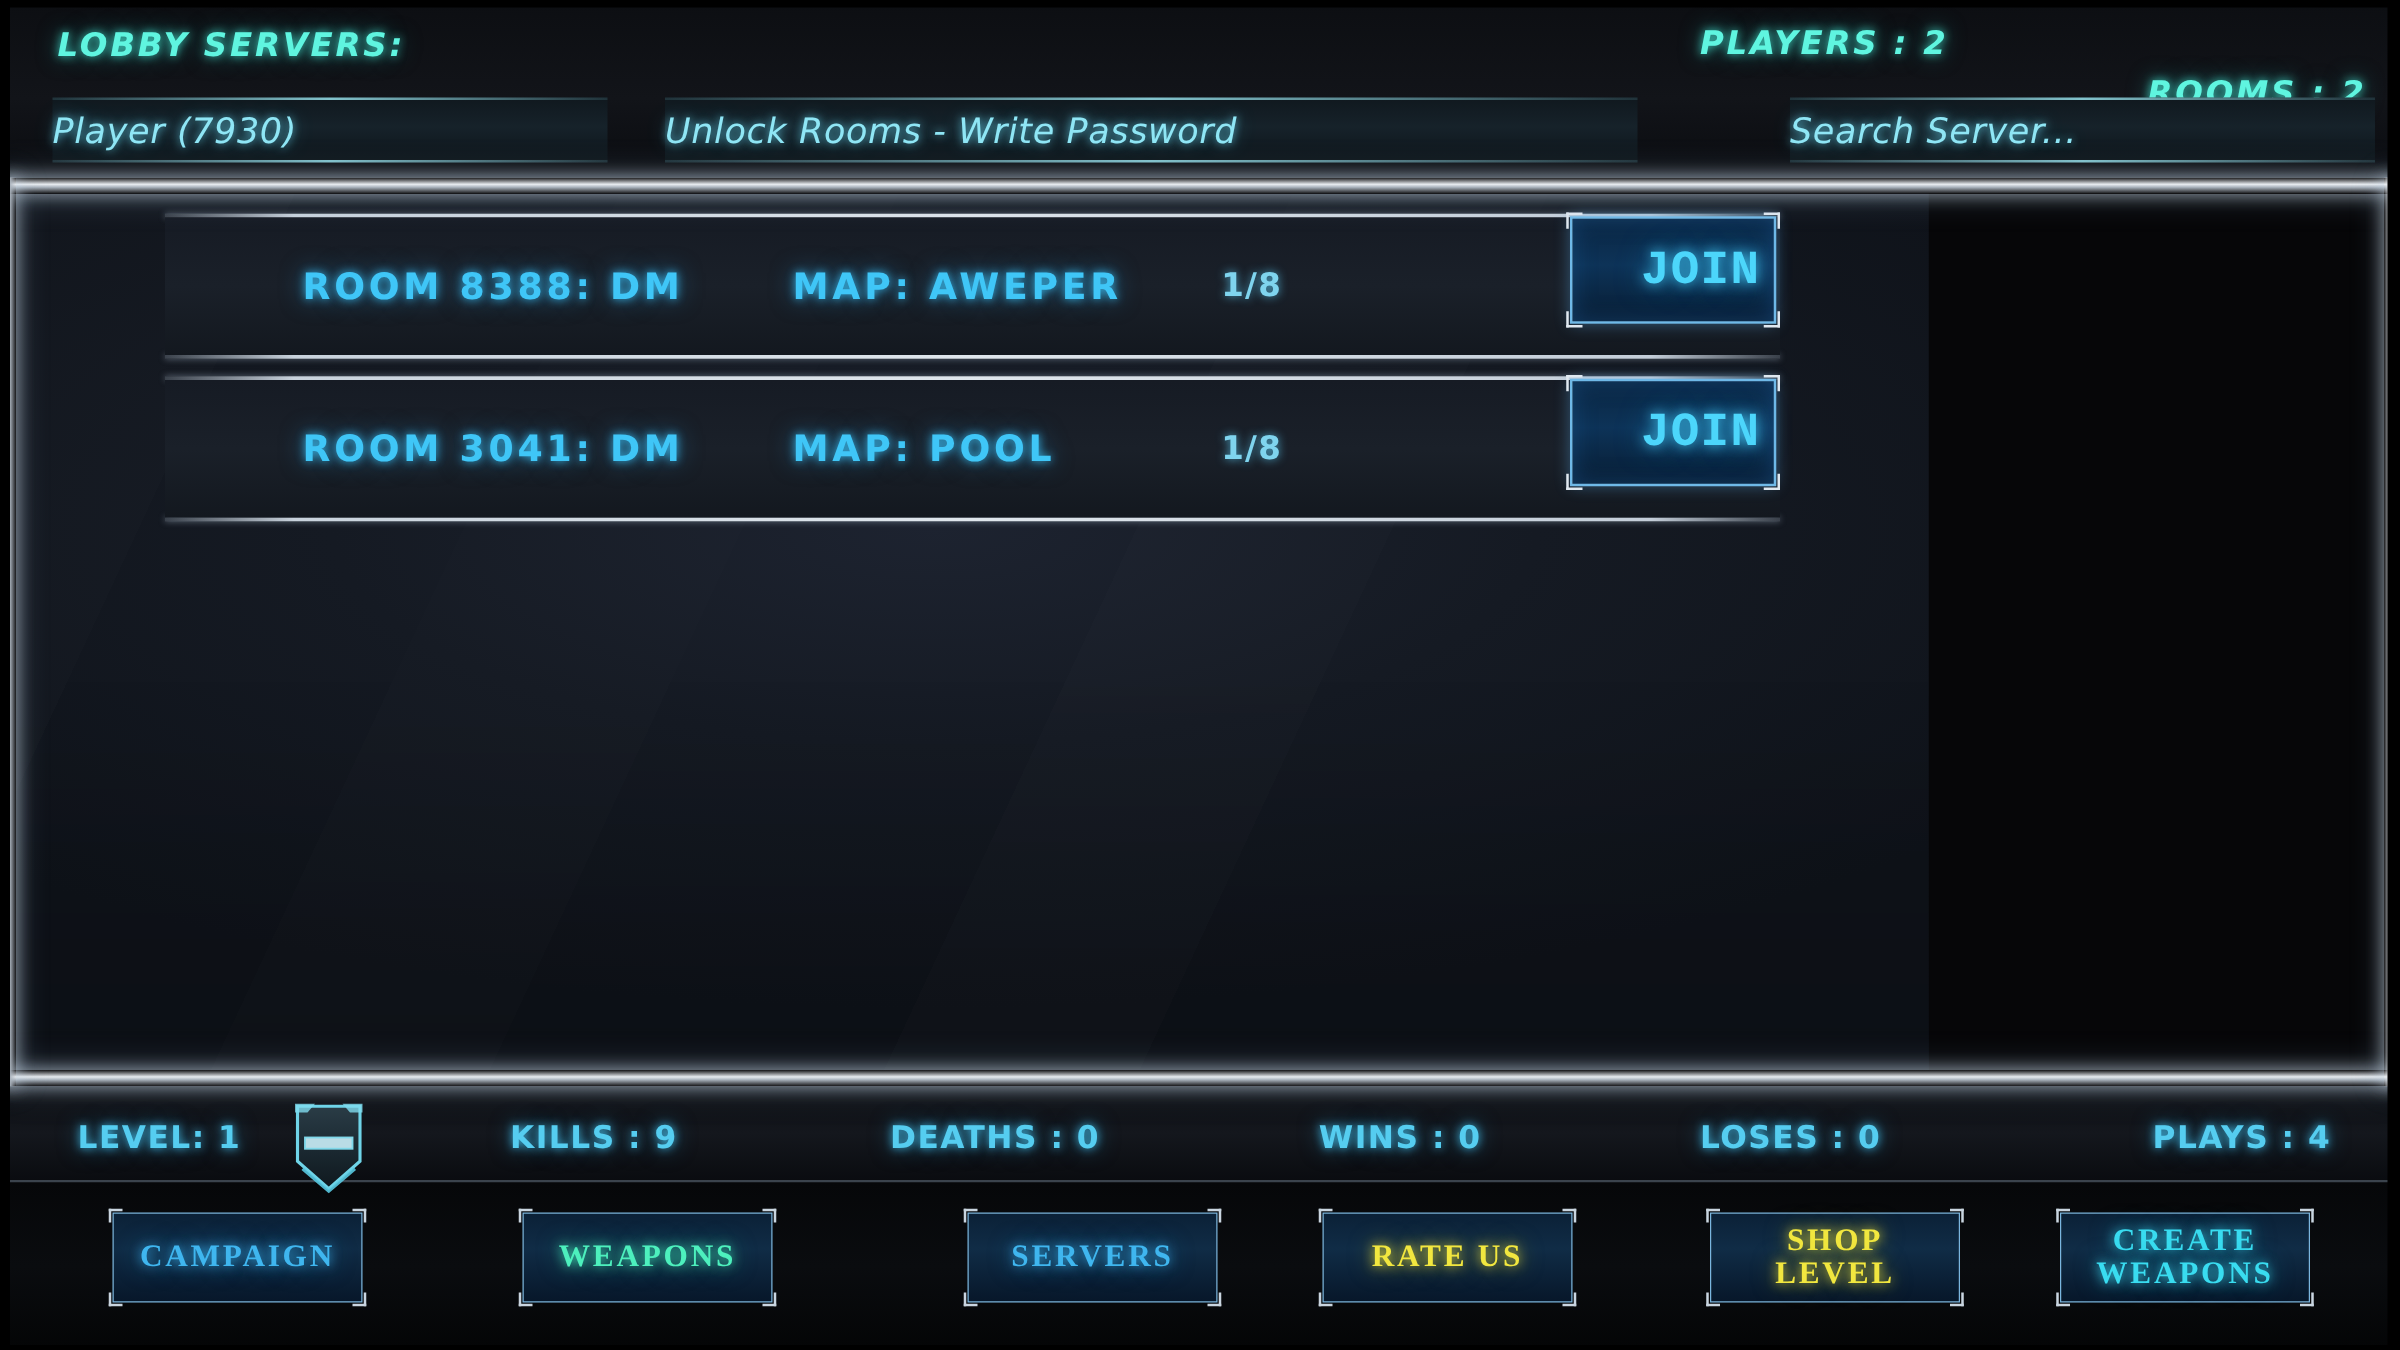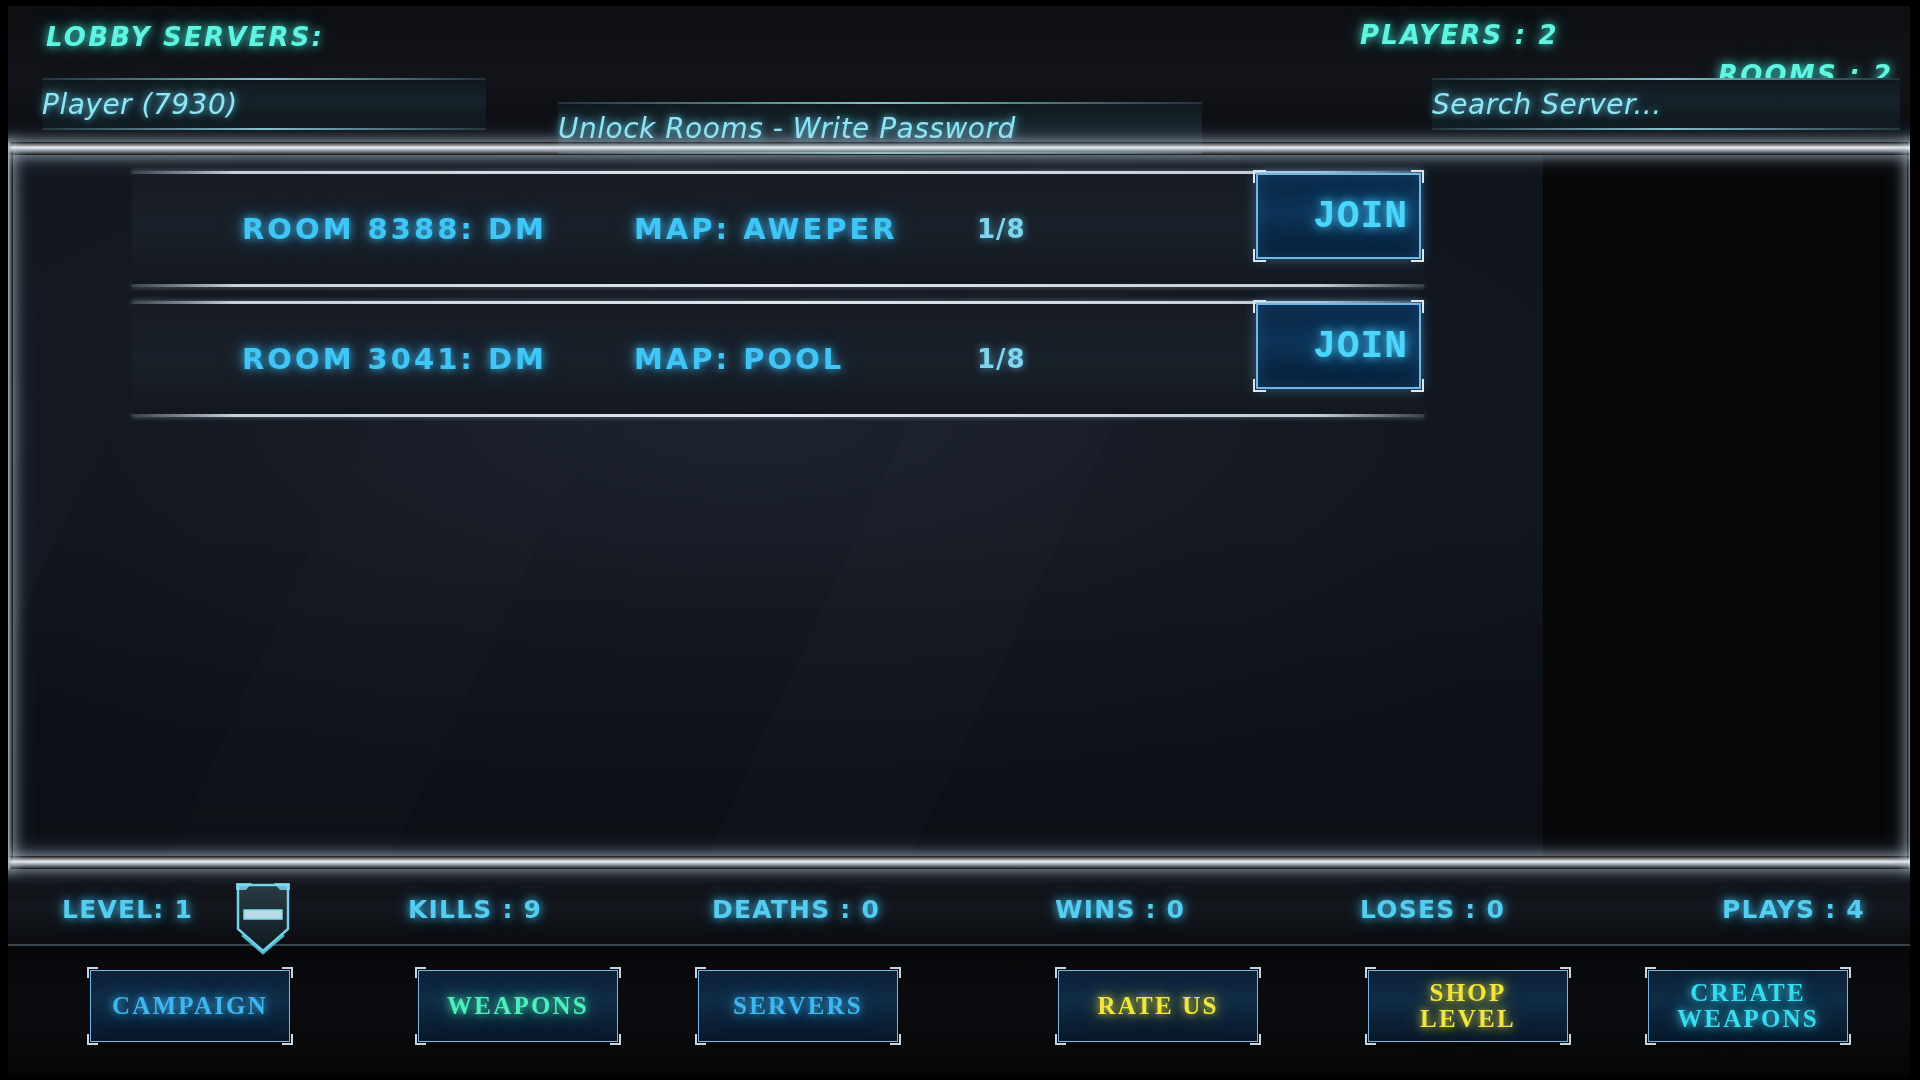--- a/index.html
+++ b/index.html
@@ -46,21 +46,21 @@
   .field::before{ top:0; }
   .field::after{ bottom:0; }
   .field-text{
     font-family:"DejaVu Sans", sans-serif;
     font-style:italic; font-size:28px; letter-spacing:.5px;
     color:#8fe6f5;
     text-shadow:0 0 7px rgba(110,225,250,.8), 0 0 16px rgba(70,190,220,.45);
     white-space:nowrap;
   }
   #field-player{ left:42px; top:78px; width:444px; }
-  #field-password{ left:558px; top:78px; width:644px;margin-top:24px; }
+  #field-password{ left:532px; top:78px; width:778px; }
   #field-search{ left:1432px; top:78px; width:468px; }
 
   
   .frame-bar{
     position:absolute; z-index:5;
     background:linear-gradient(180deg,rgba(255,255,255,.05),#e8ecf0 42%,#aab3bd 60%,rgba(255,255,255,.05));
     box-shadow:0 0 14px rgba(210,225,240,.75), 0 0 28px rgba(150,180,210,.35);
   }
   #bar-top{ left:0; top:142px; width:1920px; height:13px; }
   #bar-bottom{ left:0; top:856px; width:1920px; height:13px; }
@@ -306,21 +306,21 @@
         <i class="nav-corner nc-bl"></i>
         <i class="nav-corner nc-br"></i>
       </div>
       <div class="nav-btn" style="left: 418px;">
         <span class="lbl glow-green">WEAPONS</span>
         <i class="nav-corner nc-tl"></i>
         <i class="nav-corner nc-tr"></i>
         <i class="nav-corner nc-bl"></i>
         <i class="nav-corner nc-br"></i>
       </div>
-      <div class="nav-btn" style="left: 698px;">
+      <div class="nav-btn" style="left: 774px;">
         <span class="lbl glow-blue">SERVERS</span>
         <i class="nav-corner nc-tl"></i>
         <i class="nav-corner nc-tr"></i>
         <i class="nav-corner nc-bl"></i>
         <i class="nav-corner nc-br"></i>
       </div>
       <div class="nav-btn" style="left: 1058px;">
         <span class="lbl glow-yellow">RATE US</span>
         <i class="nav-corner nc-tl"></i>
         <i class="nav-corner nc-tr"></i>

